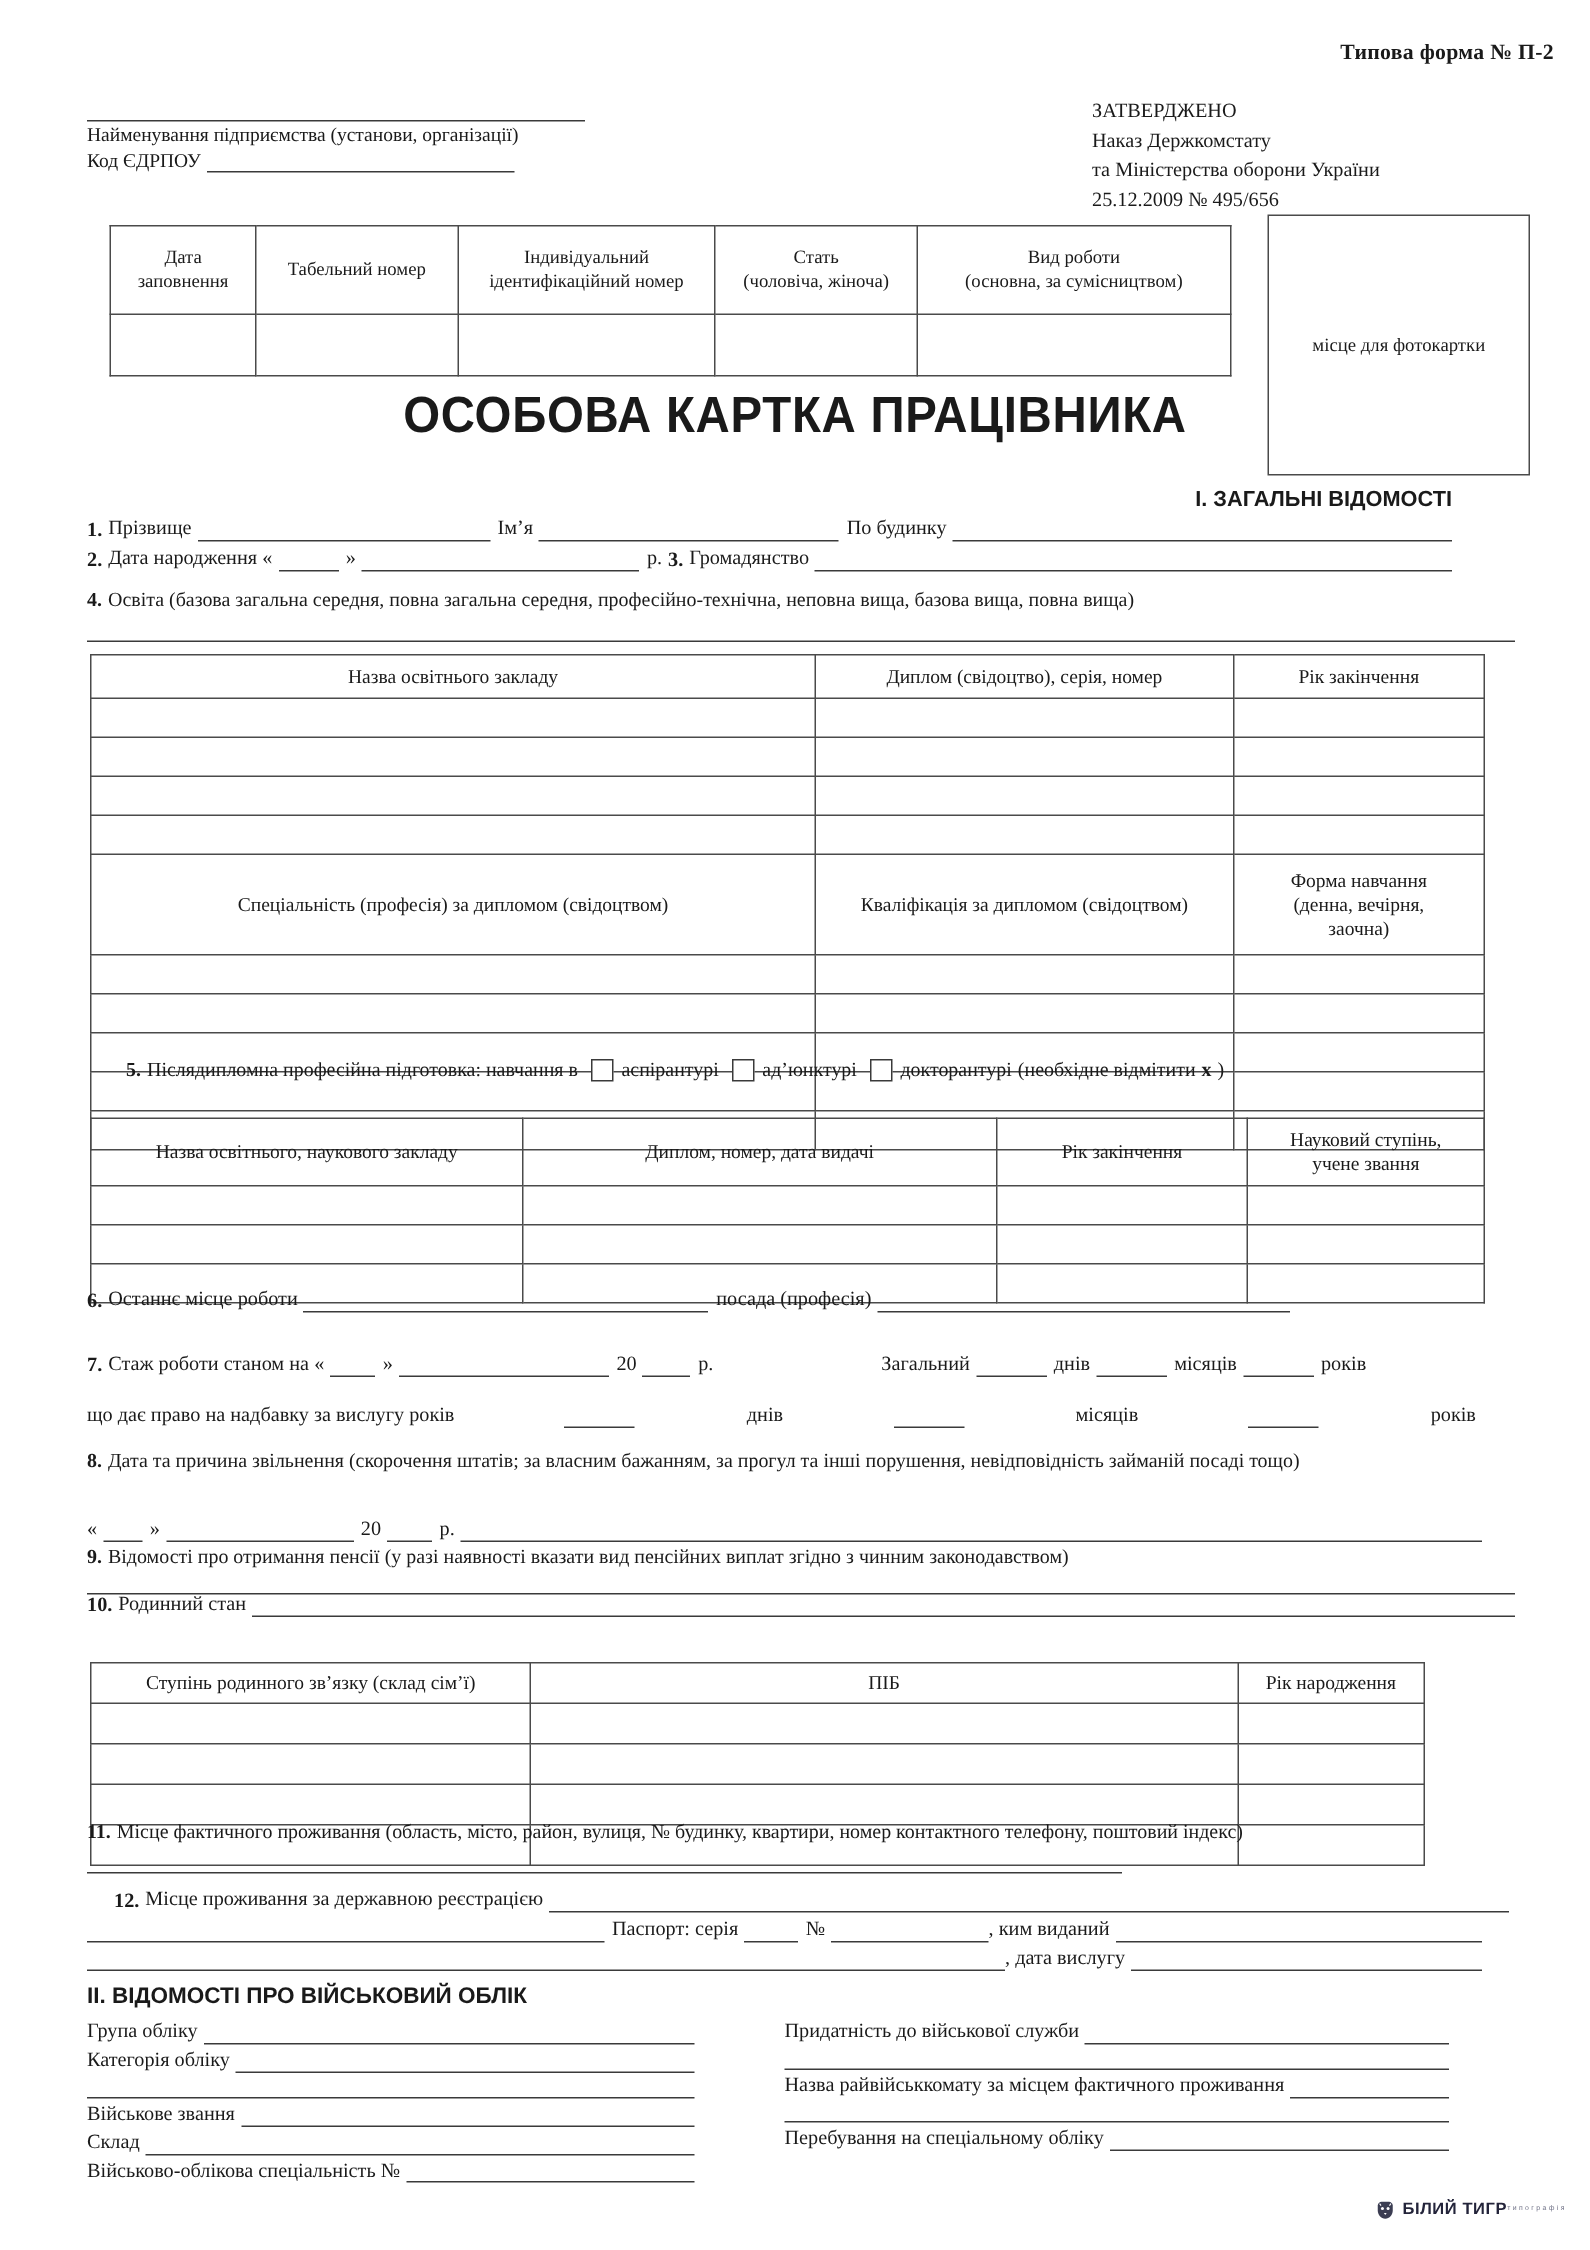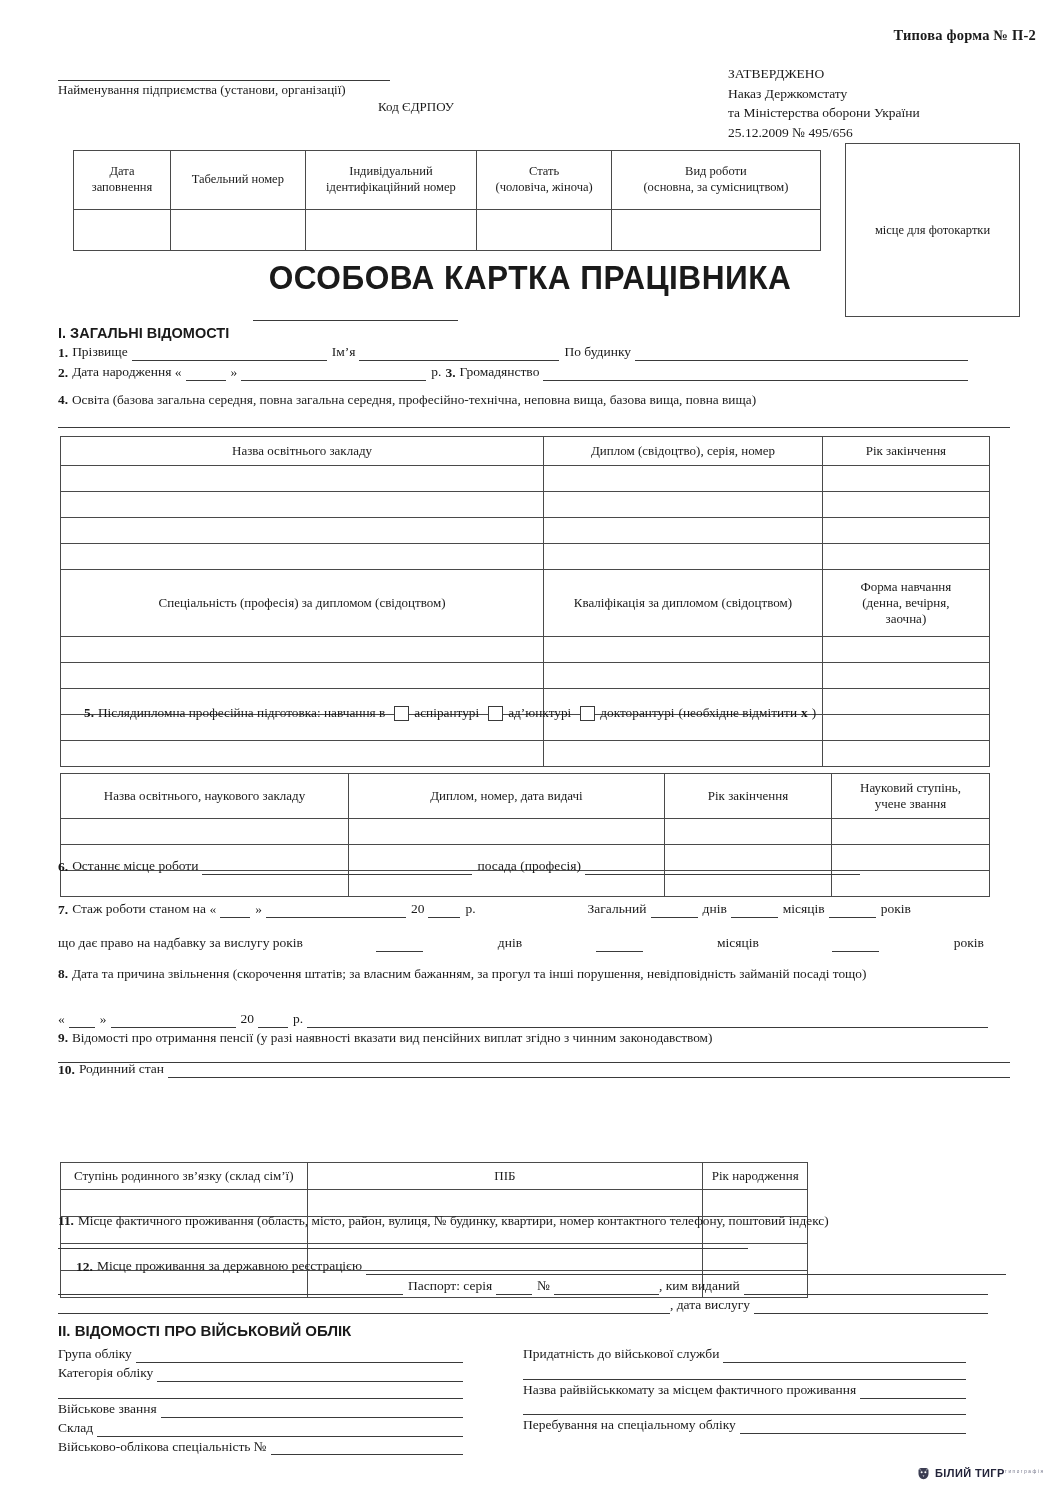--- a/index.html
+++ b/index.html
@@ -17,21 +17,21 @@
   .lbl{white-space:nowrap;padding:0 4px 0 0;line-height:1.25;}
   .lbl.pl{padding-left:5px;}
   .hr{border-bottom:1px solid #3a3a3a;height:0;}
 
   
   .formcode{position:absolute;right:24px;top:27px;font-weight:bold;font-size:14.5px;letter-spacing:.2px;}
   .approve{position:absolute;left:728px;top:64px;line-height:1.45;font-size:13.5px;}
   .org{position:absolute;left:58px;top:66px;width:400px;}
   .org .topline{border-bottom:1px solid #3a3a3a;height:14px;width:332px;}
   .org .cap{font-size:13px;line-height:1.3;padding-top:1px;}
-  .org .edrpou{display:flex;align-items:flex-end;font-size:13px;flex-direction:column;}
+  .org .edrpou{display:flex;align-items:flex-end;font-size:13px;}
   .org .edrpou .fill{width:205px;flex:0 0 205px;}
 
   
   table.grid{border-collapse:collapse;}
   table.grid td,table.grid th{border:1px solid #4a4a4a;padding:3px 4px;font-weight:normal;}
   .toptable{position:absolute;left:73px;top:150px;width:748px;}
   .toptable table{width:100%;}
   .toptable th{text-align:center;font-size:12.5px;line-height:1.25;height:52px;vertical-align:middle;}
   .toptable td{height:34px;}
 
@@ -40,56 +40,56 @@
   .photo span{font-size:12.5px;}
 
   
   .title{position:absolute;left:0;right:0;top:258px;text-align:center;
          font-weight:bold;font-size:34px;letter-spacing:.5px;
          font-family:"Liberation Sans","DejaVu Sans",sans-serif;
          transform:scaleX(.93);transform-origin:center;}
 
   
   .sec1{position:absolute;left:58px;top:325px;width:910px;}
-  .sechead{font-weight:bold;font-size:14.5px;font-family:"Liberation Sans","DejaVu Sans",sans-serif;}
+  .sechead{font-weight:bold;font-size:14.5px;font-family:"Liberation Sans","DejaVu Sans",sans-serif;text-align:right;}
   .line{display:flex;align-items:flex-end;margin-top:3px;font-size:13.5px;}
   .q{font-weight:bold;padding-right:4px;}
 
   .edu4{position:absolute;left:58px;top:392px;width:952px;font-size:13.3px;}
   .edu4 .u{border-bottom:1px solid #3a3a3a;height:13px;margin-top:6px;width:952px;}
 
   
   .edutable{position:absolute;left:60px;top:436px;width:930px;}
   .edutable table{width:100%;}
   .edutable th{text-align:center;font-weight:bold;font-size:13px;height:22px;line-height:1.25;}
   .edutable td{height:19px;}
   .edutable th.tall{height:60px;vertical-align:middle;}
 
   .q5{position:absolute;left:60px;top:705px;width:930px;font-size:13.3px;}
   .q5 .wrap{display:flex;align-items:center;justify-content:flex-start;padding-left:24px;}
   .cb{display:inline-block;width:13px;height:13px;border:1px solid #3a3a3a;margin:0 5px;flex:0 0 auto;background:#fff;}
 
   
   .pgtable{position:absolute;left:60px;top:745px;width:930px;}
-  .pgtable table{width:100%;margin-top:28px;}
+  .pgtable table{width:100%;}
   .pgtable th{text-align:center;font-weight:bold;font-size:13px;height:38px;vertical-align:middle;line-height:1.2;}
   .pgtable td{height:19px;}
 
   
   .it6{position:absolute;left:58px;top:855px;width:930px;}
   .it7{position:absolute;left:58px;top:898px;width:930px;}
   .it7b{position:absolute;left:58px;top:932px;width:930px;}
   .it8{position:absolute;left:58px;top:965px;width:952px;font-size:13.3px;line-height:1.35;}
   .it8line{position:absolute;left:58px;top:1008px;width:930px;}
   .it9{position:absolute;left:58px;top:1030px;width:952px;font-size:13.3px;}
   .it9 .u{border-bottom:1px solid #3a3a3a;height:14px;margin-top:2px;width:952px;}
   .it10{position:absolute;left:58px;top:1058px;width:952px;}
 
   
-  .famtable{position:absolute;left:60px;top:1162px;width:748px;}
+  .famtable{position:absolute;left:60px;top:1108px;width:890px;}
   .famtable table{width:100%;}
   .famtable th{text-align:center;font-weight:normal;font-size:13px;height:20px;}
   .famtable td{height:20px;}
 
   .it11{position:absolute;left:58px;top:1212px;width:952px;font-size:13.3px;line-height:1.38;}
   .it12{position:absolute;left:76px;top:1255px;width:930px;}
   .it12b{position:absolute;left:58px;top:1275px;width:930px;}
   .it12c{position:absolute;left:58px;top:1294px;width:930px;}
 
   

